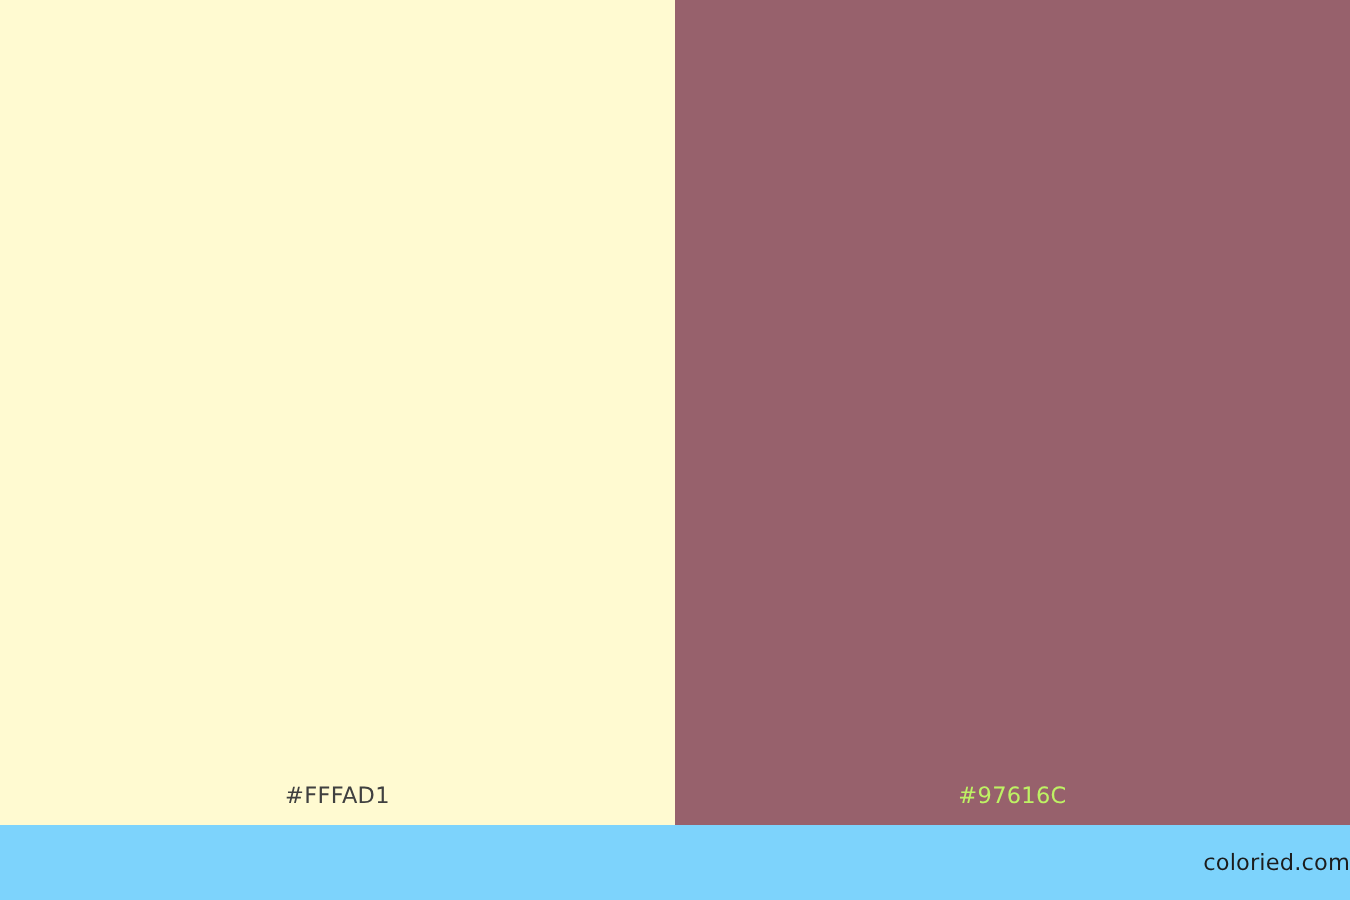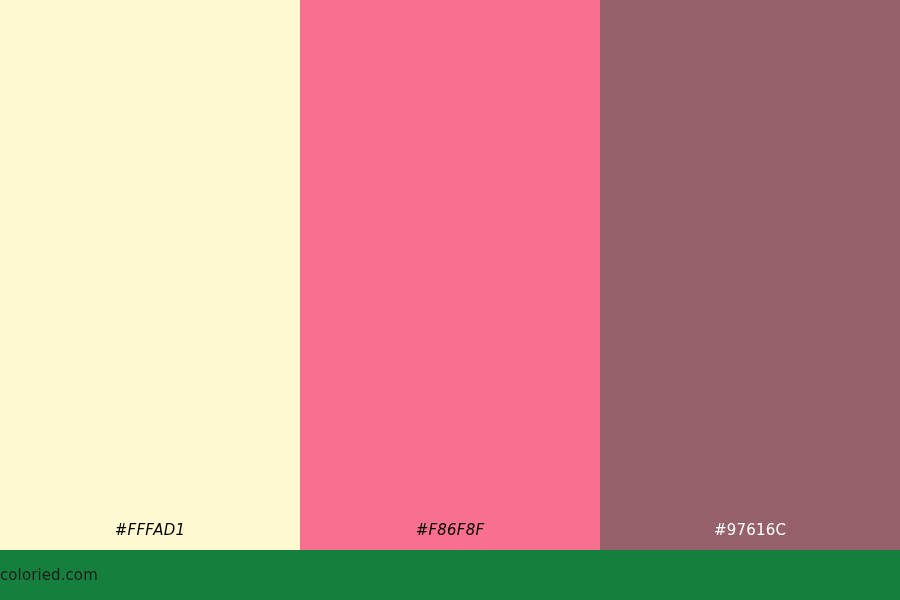--- a/index.html
+++ b/index.html
@@ -43,36 +43,35 @@
     text-align: center;
     font-family: "DejaVu Sans", "Liberation Sans", sans-serif;
     font-size: 15px;
     font-weight: 400;
     letter-spacing: 0.2px;
     line-height: 1;
     padding-bottom: 12px;
     -webkit-font-smoothing: antialiased;
   }
   .label-dark {
-    color: #000000;
-    font-style: italic;
+    color: #404040;
   }
   .label-light {
-    color: #ffffff;
+    color: #bef264;
   }
   .footer-bar {
     position: absolute;
     left: 0;
     top: 550px;
     width: 900px;
     height: 50px;
-    background: #15803d;
+    background: #7dd3fc;
     display: flex;
     align-items: center;
-    justify-content: flex-start;
+    justify-content: flex-end;
   }
   .footer-brand {
     font-family: "DejaVu Sans", "Liberation Sans", sans-serif;
     font-size: 15px;
     font-weight: 400;
     color: #1c1c1c;
     letter-spacing: 0.1px;
     line-height: 1;
   }
 </style>
@@ -80,23 +79,20 @@
 <body>
 
 <div class="palette-page">
 
   <div class="swatch-strip">
 
     <div class="swatch" style="background-color: rgb(255, 250, 209);">
       <span class="swatch-label label-dark">#FFFAD1</span>
     </div>
 
-    <div class="swatch" style="background-color: rgb(248, 111, 143);">
-      <span class="swatch-label label-dark">#F86F8F</span>
-    </div>
 
     <div class="swatch" style="background-color: rgb(151, 97, 108);">
       <span class="swatch-label label-light">#97616C</span>
     </div>
 
 
 
   </div>
 
   <div class="footer-bar">

